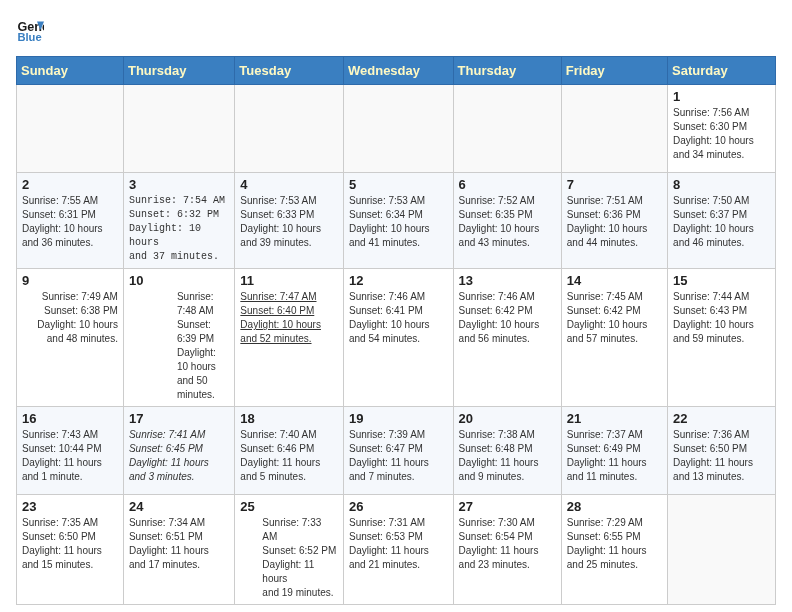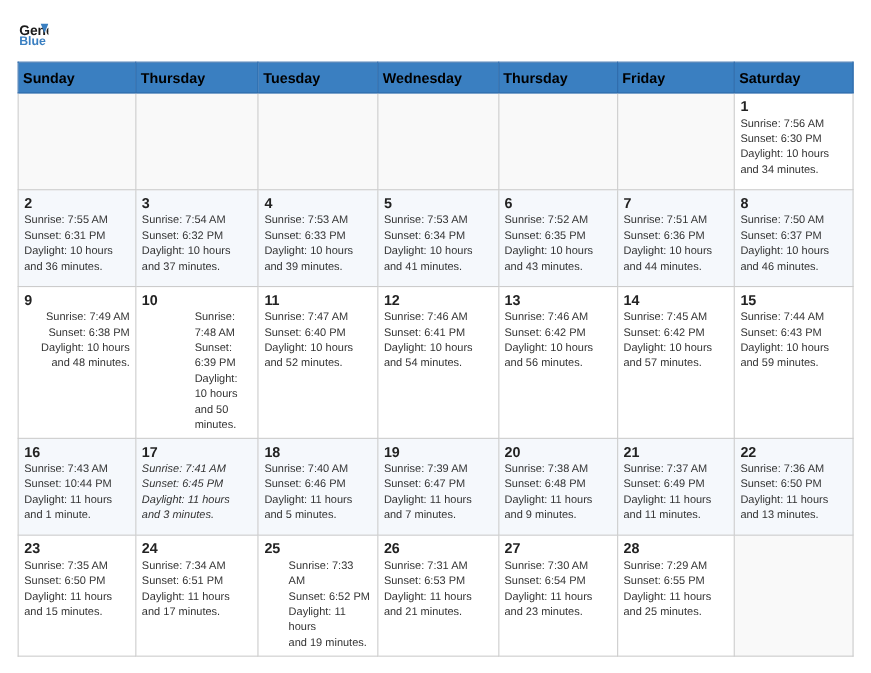--- a/index.html
+++ b/index.html
@@ -37,21 +37,21 @@
       font-size: 14px;
       color: #555;
     }
     .calendar {
       width: 100%;
       border-collapse: collapse;
       border: 1px solid #ccc;
     }
     .calendar th {
       background: #3a7fc1;
-      color: #000000;
+      color: #fef9c3;
       font-size: 13px;
       font-weight: bold;
       padding: 6px 4px;
       text-align: left;
       border: 1px solid #2e6aaa;
     }
     .calendar td {
       width: 113px;
       vertical-align: top;
       border: 1px solid #ccc;
@@ -132,21 +132,21 @@
       <tr>
         <td>
           <span class="day-number">2</span>
           <div class="day-info" style="white-space: pre-line;">Sunrise: 7:55 AM
 Sunset: 6:31 PM
 Daylight: 10 hours
 and 36 minutes.</div>
         </td>
         <td>
           <span class="day-number">3</span>
-          <div class="day-info" style="white-space: pre-line;">Sunrise: 7:54 AM
+          <div class="day-info" style="white-space: pre-line; font-family: Liberation Mono, monospace;">Sunrise: 7:54 AM
 Sunset: 6:32 PM
 Daylight: 10 hours
 and 37 minutes.</div>
         </td>
         <td>
           <span class="day-number">4</span>
           <div class="day-info" style="white-space: pre-line;">Sunrise: 7:53 AM
 Sunset: 6:33 PM
 Daylight: 10 hours
 and 39 minutes.</div>
@@ -190,21 +190,21 @@
         </td>
         <td>
           <span class="day-number">10</span>
           <div class="day-info" style="white-space: pre-line; margin-left: 48px;">Sunrise: 7:48 AM
 Sunset: 6:39 PM
 Daylight: 10 hours
 and 50 minutes.</div>
         </td>
         <td>
           <span class="day-number">11</span>
-          <div class="day-info" style="white-space: pre-line;">Sunrise: 7:47 AM
+          <div class="day-info" style="white-space: pre-line; text-decoration: underline;">Sunrise: 7:47 AM
 Sunset: 6:40 PM
 Daylight: 10 hours
 and 52 minutes.</div>
         </td>
         <td>
           <span class="day-number">12</span>
           <div class="day-info" style="white-space: pre-line;">Sunrise: 7:46 AM
 Sunset: 6:41 PM
 Daylight: 10 hours
 and 54 minutes.</div>

